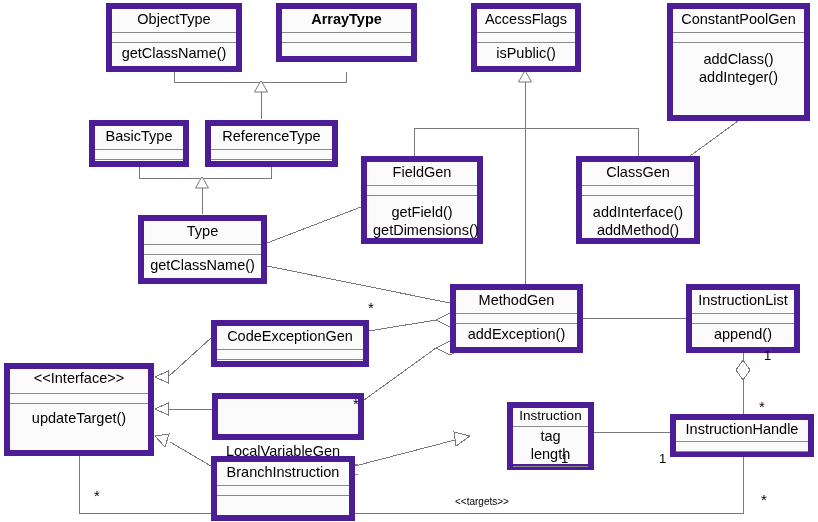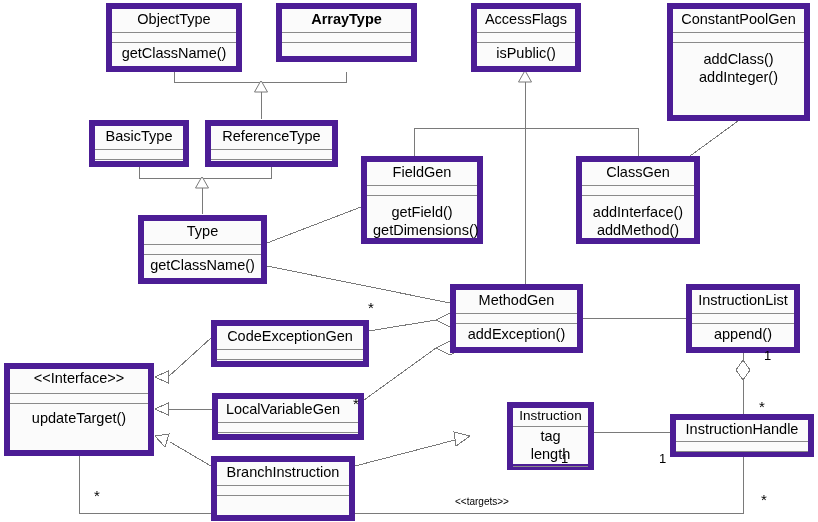--- a/index.html
+++ b/index.html
@@ -257,21 +257,21 @@
     <div class="cname iface">&lt;&lt;Interface&gt;&gt;</div>
     <div class="sep" style="margin-top:2px;"></div>
     <div class="attrs empty"></div>
     <div class="sep"></div>
     <div class="ops" style="padding-top:6px;">
       <div class="row">updateTarget()</div>
     </div>
   </div>
 
   <div class="uml-class" style="left:212px; top:393px; width:152px; height:47px;">
-    <div class="cname" style="padding-right:14px;">LocalVariableGen</div>
+    <div class="cname" style="padding-right:14px;margin-top:42px;">LocalVariableGen</div>
     <div class="sep"></div>
     <div class="attrs empty"></div>
     <div class="sep"></div>
     <div class="ops empty"></div>
   </div>
 
   <div class="uml-class" style="left:470px; top:402px; width:87px; height:68px;margin-left:37px;">
     <div class="cname" style="font-size:13.5px; padding:1px 3px 2px 3px;">Instruction</div>
     <div class="sep"></div>
     <div class="attrs" style="padding-top:1px;">

